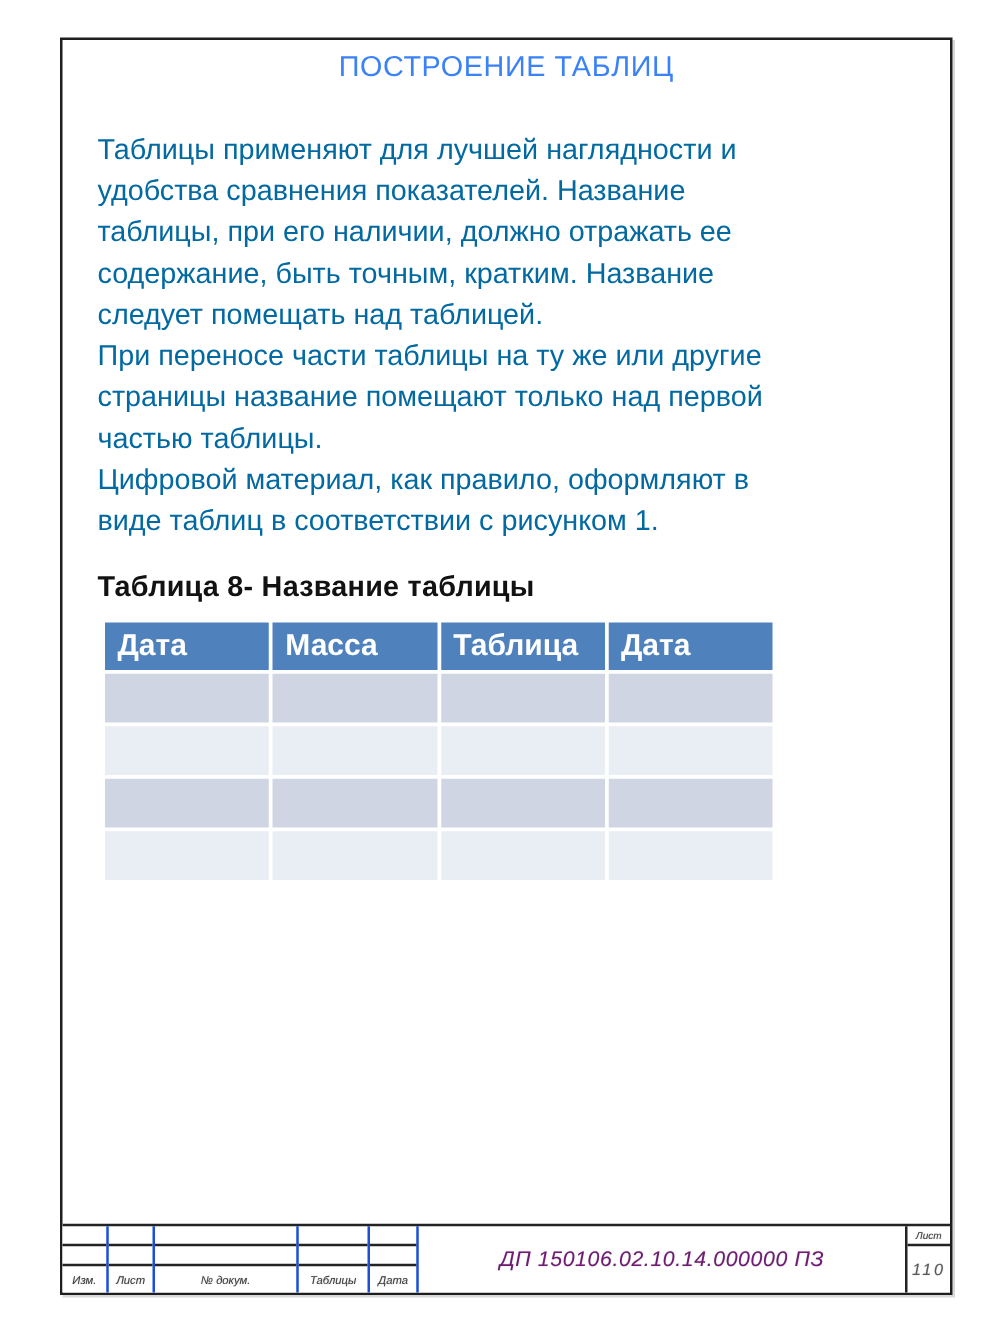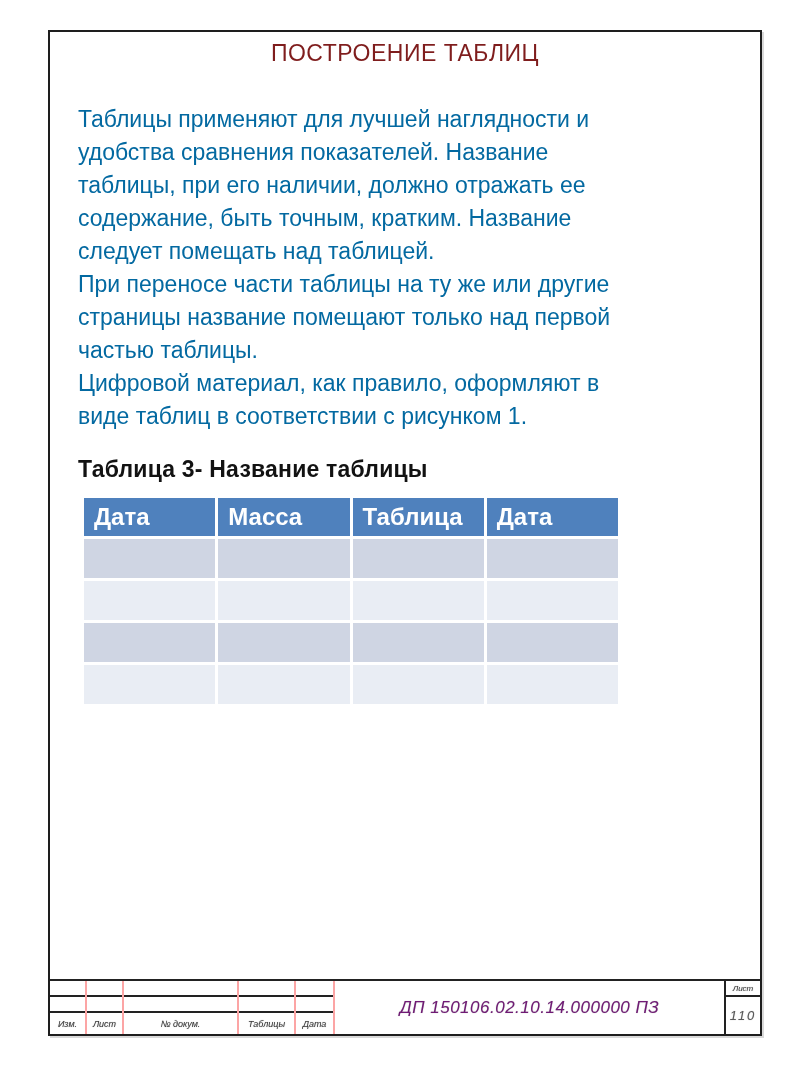--- a/index.html
+++ b/index.html
@@ -15,21 +15,21 @@
     width:714px; height:1006px;
     border:2px solid #1e1e1e;
     box-sizing:border-box;
     box-shadow:2px 2px 0 rgba(0,0,0,0.15);
     background:#fff;
   }
   .page-title {
     margin:0; position:absolute; top:8px; left:0; width:100%;
     text-align:center;
     font-size:23px; font-weight:normal; letter-spacing:0.5px;
-    color:#7f1d1d;
+    color:#3b82f6;
   }
   .body-text {
     position:absolute; left:28px; top:71px; width:640px;
     font-size:23px; line-height:33px;
     color:#0369a1;
     white-space:pre-line;
   }
   .table-caption {
     position:absolute; left:28px; top:424px;
     font-size:23px; font-weight:bold; color:#121212;
@@ -51,21 +51,21 @@
   .data-table tbody tr:nth-child(odd) td { background:var(--row-odd,#cfd5e3); }
   .data-table tbody tr:nth-child(even) td { background:var(--row-even,#e9edf4); }
 
   
   .stamp {
     position:absolute; left:0; right:0; bottom:0; height:53px;
     border-top:2px solid #222;
     display:flex; box-sizing:content-box;
     background:#fff;
   }
-  .s-col { border-right:2px solid #fca5a5; display:flex; flex-direction:column; box-sizing:border-box; }
+  .s-col { border-right:2px solid #1d4ed8; display:flex; flex-direction:column; box-sizing:border-box; }
   .cw1{width:37px} .cw2{width:37px} .cw3{width:115px} .cw4{width:57px} .cw5{width:39px}
   .s-cell { height:14px; border-bottom:2px solid #222; }
   .s-lab {
     flex:1; display:flex; align-items:center; justify-content:center;
     font-style:italic; font-size:9px; color:#3d3d3d;
     text-shadow:0 0 1px rgba(0,0,0,0.35);
     white-space:nowrap; overflow:hidden;
   }
   .s-mid {
     flex:1; display:flex; align-items:center; justify-content:center;
@@ -96,21 +96,21 @@
 удобства сравнения показателей. Название
 таблицы, при его наличии, должно отражать ее
 содержание, быть точным, кратким. Название
 следует помещать над таблицей.
 При переносе части таблицы на ту же или другие
 страницы название помещают только над первой
 частью таблицы.
 Цифровой материал, как правило, оформляют в
 виде таблиц в соответствии с рисунком 1.</div>
 
-  <div class="table-caption">Таблица 3- Название таблицы</div>
+  <div class="table-caption">Таблица 8- Название таблицы</div>
 
   <table class="data-table">
     <thead>
       <tr>
         <th>Дата</th>
         <th>Масса</th>
         <th>Таблица</th>
         <th>Дата</th>
       </tr>
     </thead>

